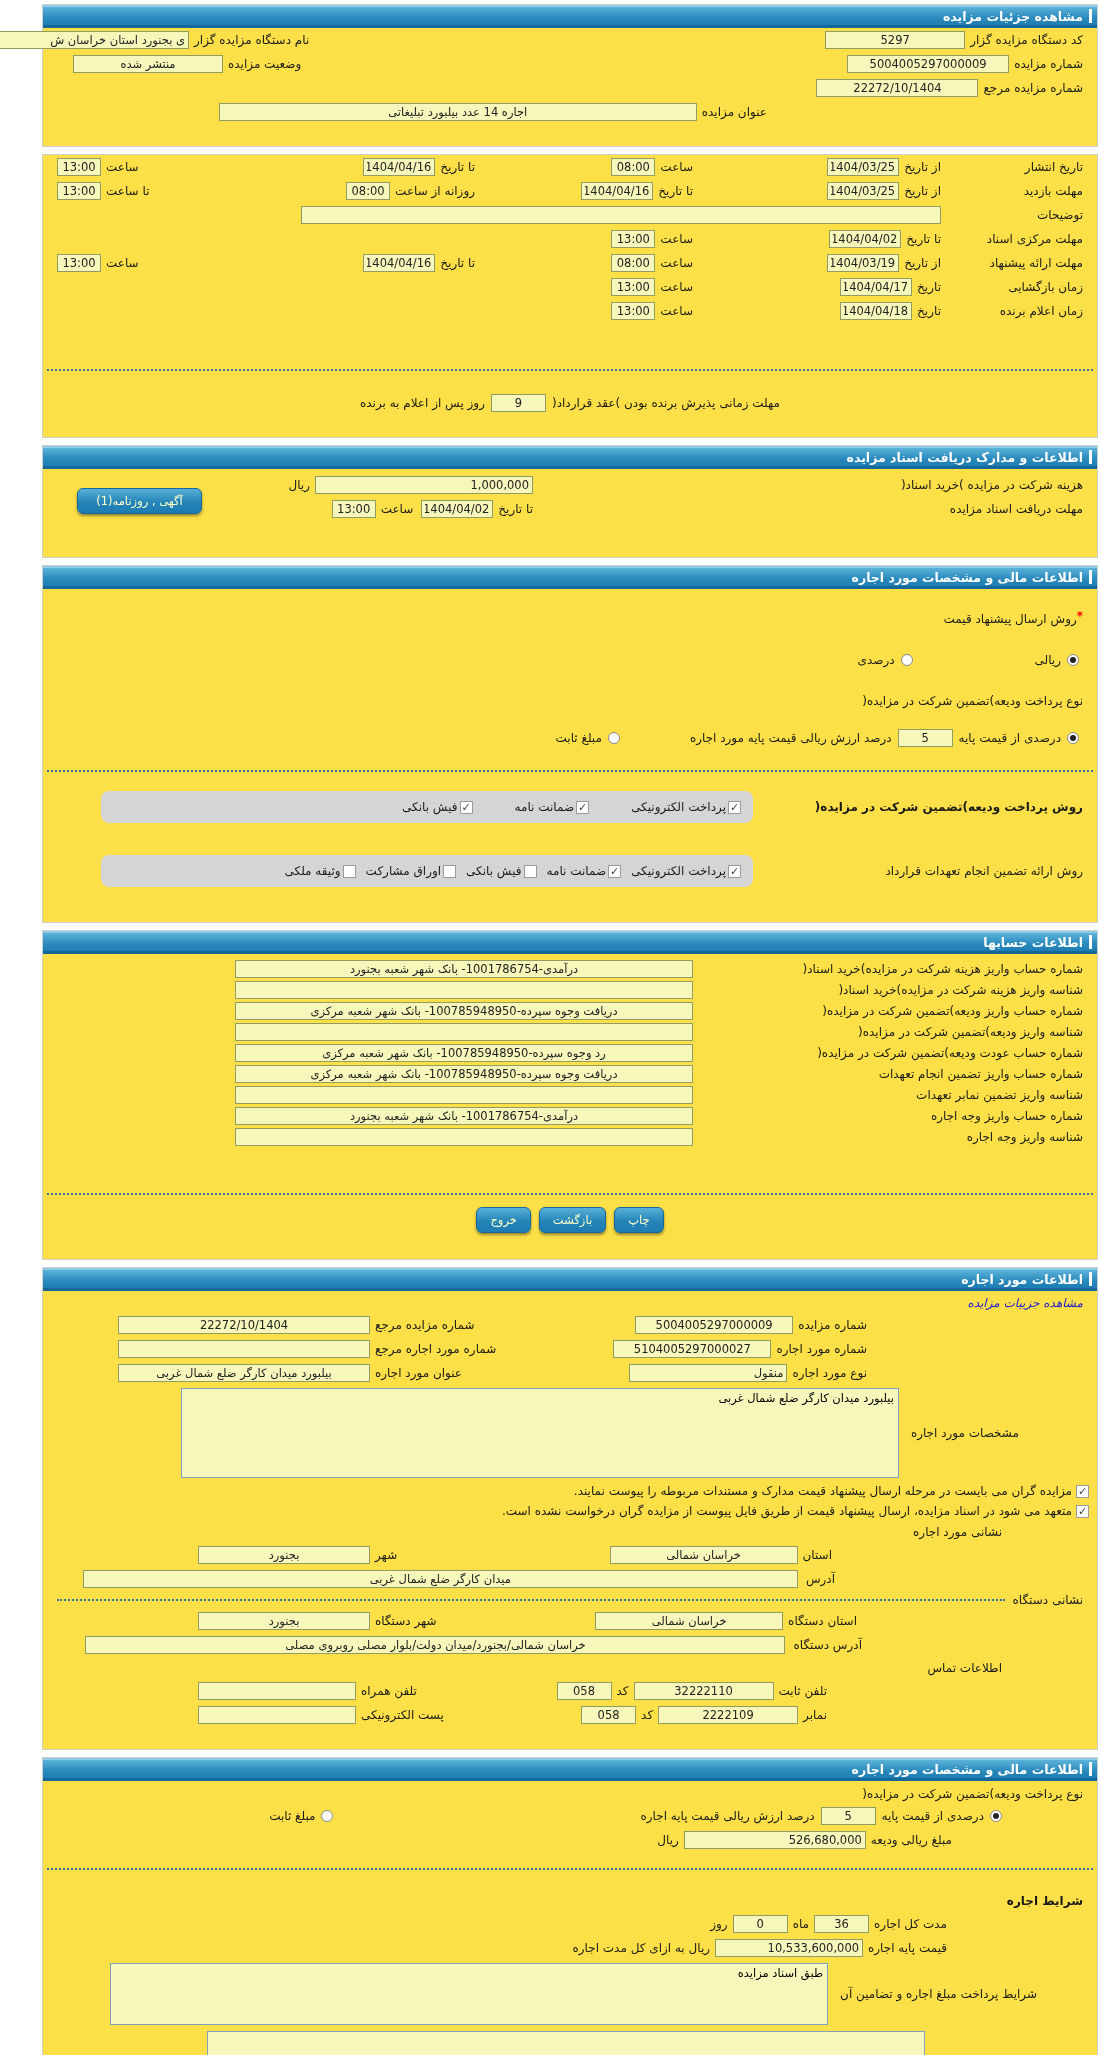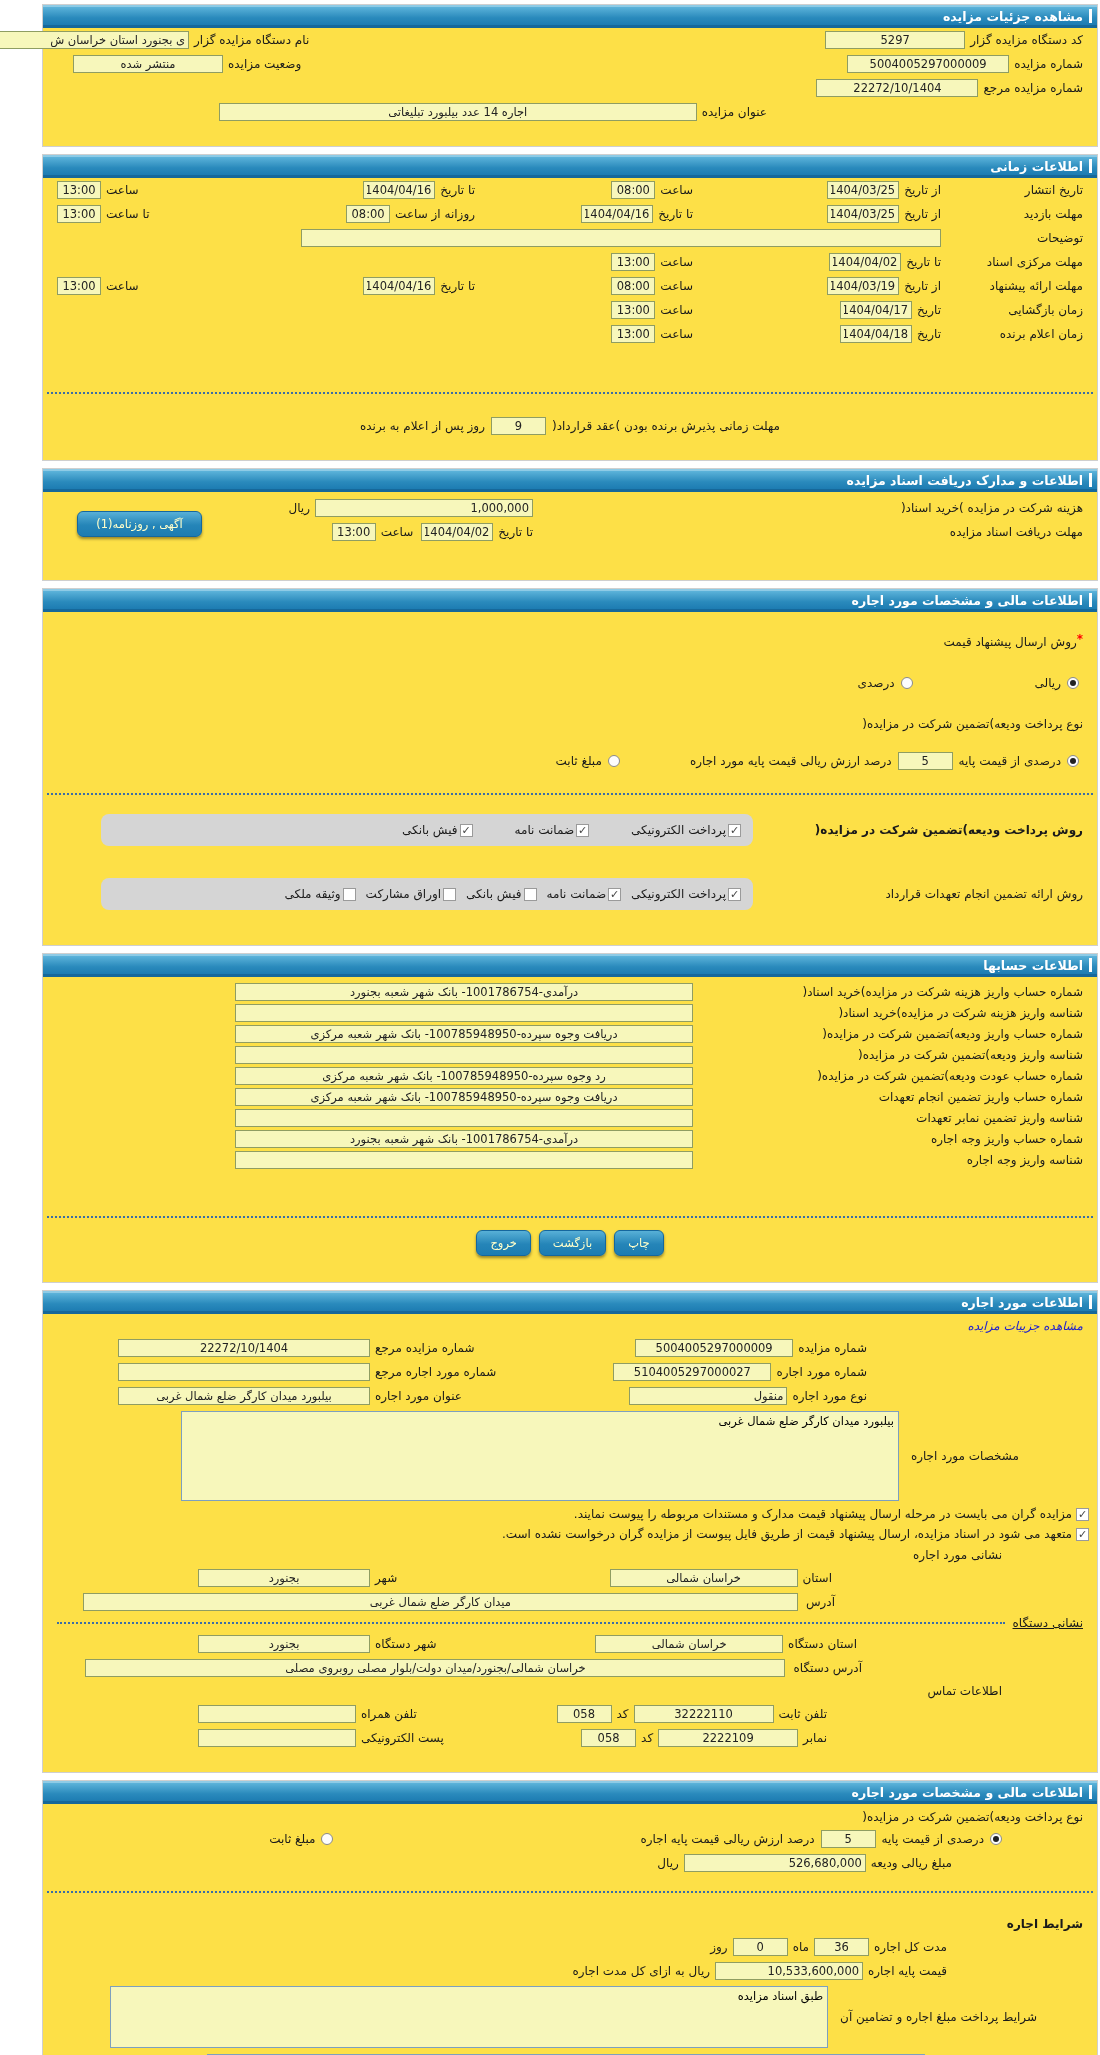--- a/index.html
+++ b/index.html
@@ -58,21 +58,21 @@
     width:13px; height:13px; border:1px solid #9a9a9a; background:#fff;
     display:inline-flex; align-items:center; justify-content:center;
     font-size:11px; color:#444; flex:none; cursor:pointer; line-height:1;
   }
   .band { background:#d5d5d5; border-radius:8px; padding:9px 12px; display:flex; align-items:center; width:652px; }
   .band .item { display:flex; align-items:center; gap:2px; }
   .req { color:#ff0000; font-weight:bold; position:relative; top:-3px; }
   .link { color:#2222cc; font-style:italic; cursor:pointer; }
   .subt { padding:4px 14px; }
   .bold { font-weight:bold; }
-  .divrow { display:flex; align-items:center; padding:2px 14px; gap:8px;text-decoration:underline; }
+  .divrow { display:flex; align-items:center; padding:2px 14px; gap:8px; }
   .divrow .dotline { flex:1; border-top:2px dotted #3b6ea5; }
   .orgname { width:212px; margin-left:-80px; } .sp10{height:10px;} .sp14{height:14px;} .sp18{height:18px;} .sp26{height:26px;} .sp40{height:40px;}
 </style>
 </head>
 <body>
 
 <div class="page">
 
   <div class="panel">
     <div class="bar">
@@ -107,24 +107,20 @@
     </div>
     <div class="r" style="padding-right:330px;">
       <div class="fr">
         <span class="lab">عنوان مزایده</span>
         <input class="inp w480 c" value="اجاره 14 عدد بیلبورد تبلیغاتی" style="">
       </div>
     </div>
   </div>
 
   <div class="panel">
-    <div class="bar">
-      <span class="tick"></span>
-      <span>اطلاعات زمانی</span>
-    </div>
     <div class="trow">
       <span class="lab">تاریخ انتشار</span>
       <div class="g">
           <span class="lab">از تاریخ</span>
           <input class="inp w68 c" value="1404/03/25" style="">
         </div>
       <div class="g">
           <span class="lab">ساعت</span>
           <input class="inp w42 c" value="08:00" style="">
         </div>

